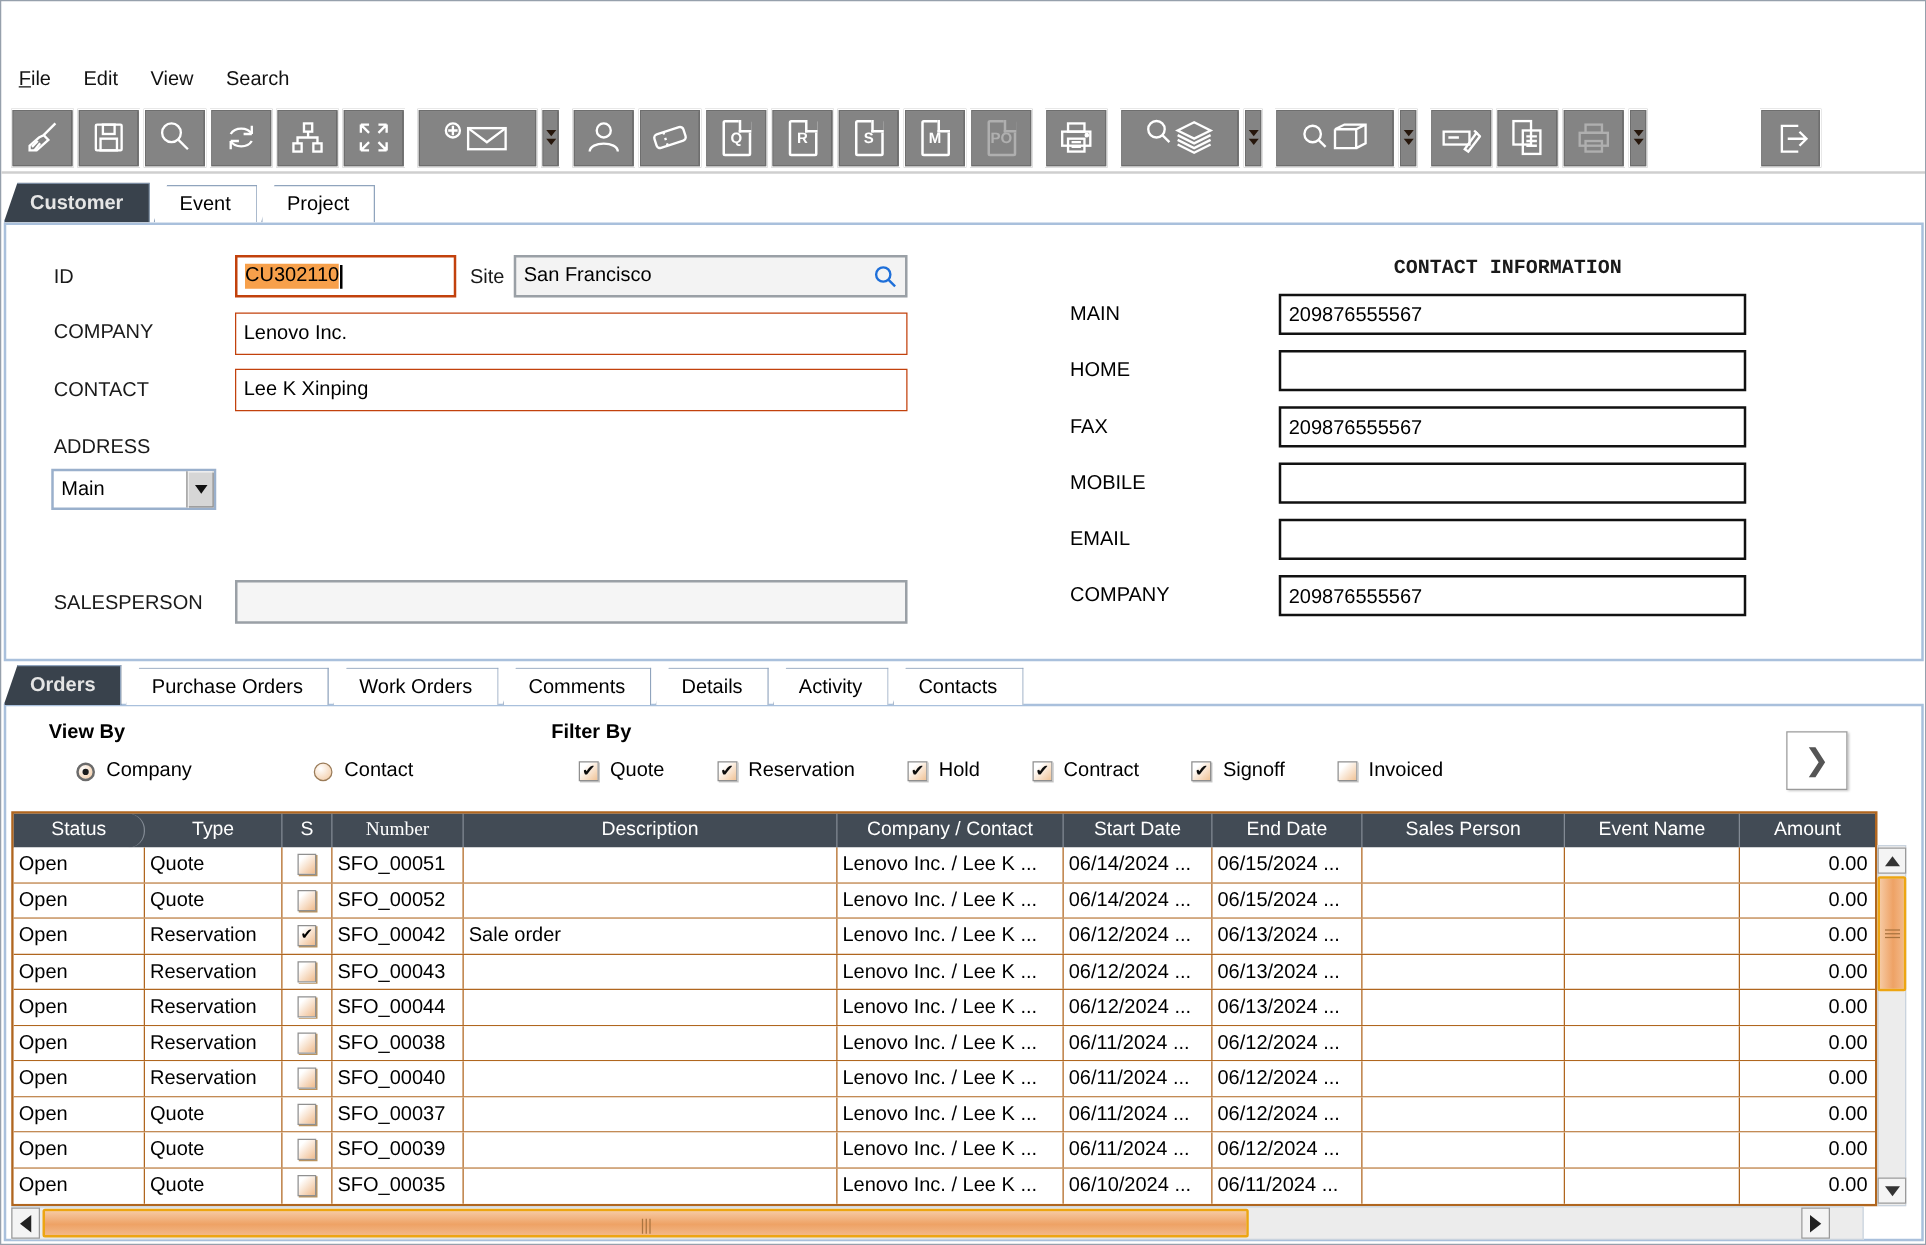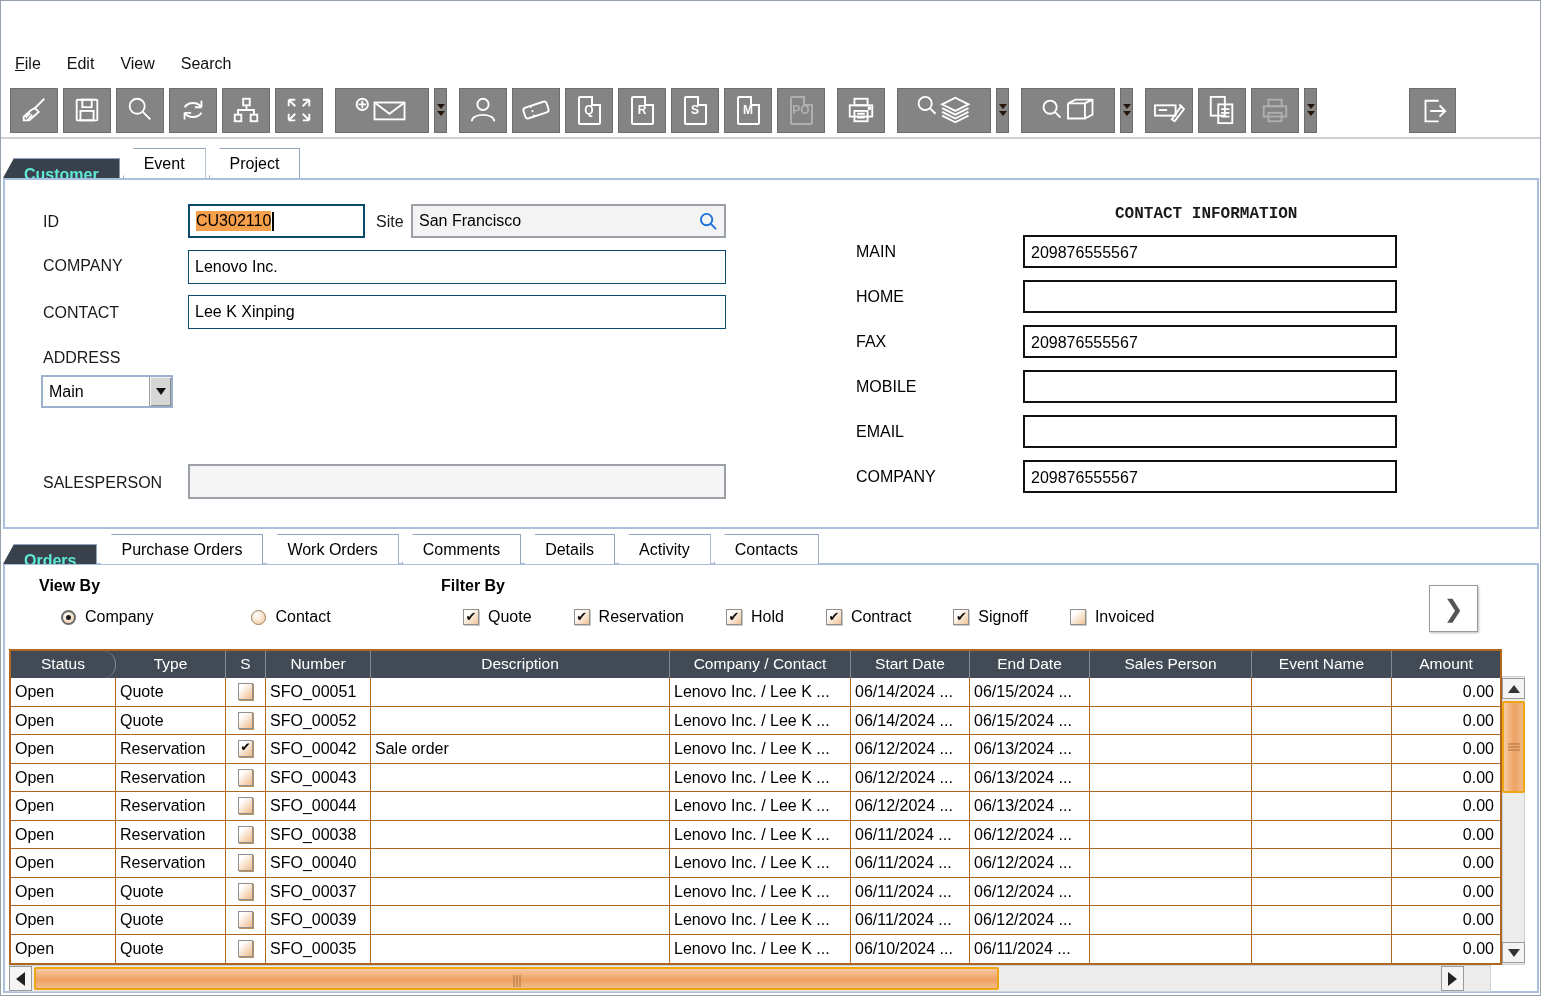--- a/index.html
+++ b/index.html
@@ -32,28 +32,28 @@
   .tbtn svg { stroke:#fff; fill:none; stroke-width:2; }
   .tgap { width:7px; height:47px; }
   .doc { position:relative; width:23px; height:29px; border:2px solid #fff; border-radius:2px; display:flex; align-items:center; justify-content:center; color:#fff; font-weight:bold; font-size:12px; }
   .doc::before { content:""; position:absolute; top:-2px; right:-2px; width:8px; height:8px; background:#848484; border-left:2px solid #fff; border-bottom:2px solid #fff; }
   .dd { display:flex; flex-direction:column; gap:2px; align-items:center; }
   .dd i { width:0; height:0; border-left:4px solid transparent; border-right:4px solid transparent; border-top:5px solid #26160b; }
 
   
   .tabrow { display:flex; align-items:flex-end; height:32px; z-index:3; }
   .tab { position:relative; height:30px; padding:0 20px 0 20px; background:#fff; color:#000; font-size:16px; line-height:29px; border:1px solid #90a4bd; border-bottom:none; clip-path:polygon(11px 0,100% 0,100% 100%,0 100%); margin-right:3px; }
-  .tab.active { background:#39424c; color:#5eead4; font-weight:bold; height:20px; line-height:31px; }
+  .tab.active { background:#39424c; color:#e5e5e5; font-weight:bold; height:32px; line-height:31px; }
 
   
   .panel { border:2px solid #a9c0dc; background:#fff; }
 
   
   .flabel { font-size:16px; color:#1a1a1a; }
-  .field { border:2px solid #0c4a6e; background:#fff; font-size:16px; padding:4px 6px; display:flex; align-items:center; overflow:hidden; white-space:nowrap; }
+  .field { border:2px solid #c2410c; background:#fff; font-size:16px; padding:4px 6px; display:flex; align-items:center; overflow:hidden; white-space:nowrap; }
   .field.grey { border:2px solid #9aa0a6; background:#f3f3f3; }
   .sel-text { background:#f7a04b; padding:1px 0; }
   .caret { width:2px; height:19px; background:#000; margin-left:1px; }
   .mag { flex:none; margin-left:auto; }
   .addrbox { border:2px solid #9aa0a6; background:#fbfbfb; font-size:16px; padding:4px 8px; white-space:pre-line; line-height:1.5; position:relative; }
   .addrbox .mag { position:absolute; top:6px; right:8px; }
   .combo { border:2px solid #9ab0cc; background:#fff; display:flex; align-items:stretch; }
   .combo .cval { flex:1; font-size:16px; padding:4px 6px; display:flex; align-items:center; }
   .combo .cbtn { width:22px; background:#d6d6d6; border-left:1px solid #9a9a9a; box-shadow:inset 1px 1px 0 #f4f4f4, inset -1px -1px 0 #8c8c8c; display:flex; align-items:center; justify-content:center; }
   .combo .cbtn i { width:0; height:0; border-left:5px solid transparent; border-right:5px solid transparent; border-top:7px solid #111; }
@@ -406,21 +406,21 @@
 
   <div class="abs chevbtn" style="left:1428px; top:584px; width:49px; height:47px;">
       <span>❯</span>
     </div>
 
   <div class="abs grid" style="left:8px; top:648px; width:1493px; height:316px;">
     <div class="thead" id="thead">
         <div class="th" style="width: 105px; border-radius: 13px;">Status</div>
         <div class="th" style="width: 110px;">Type</div>
         <div class="th" style="width: 40px;">S</div>
-        <div class="th" style="width: 105px;">Number</div>
+        <div class="th" style="width: 105px; font-family: Liberation Serif, serif;">Number</div>
         <div class="th" style="width: 299px;">Description</div>
         <div class="th" style="width: 181px;">Company / Contact</div>
         <div class="th" style="width: 119px;">Start Date</div>
         <div class="th" style="width: 120px;">End Date</div>
         <div class="th" style="width: 162px;">Sales Person</div>
         <div class="th" style="width: 140px;">Event Name</div>
         <div class="th" style="width: 108px;">Amount</div>
       </div>
     <div id="tbody">
         <div class="tr">

